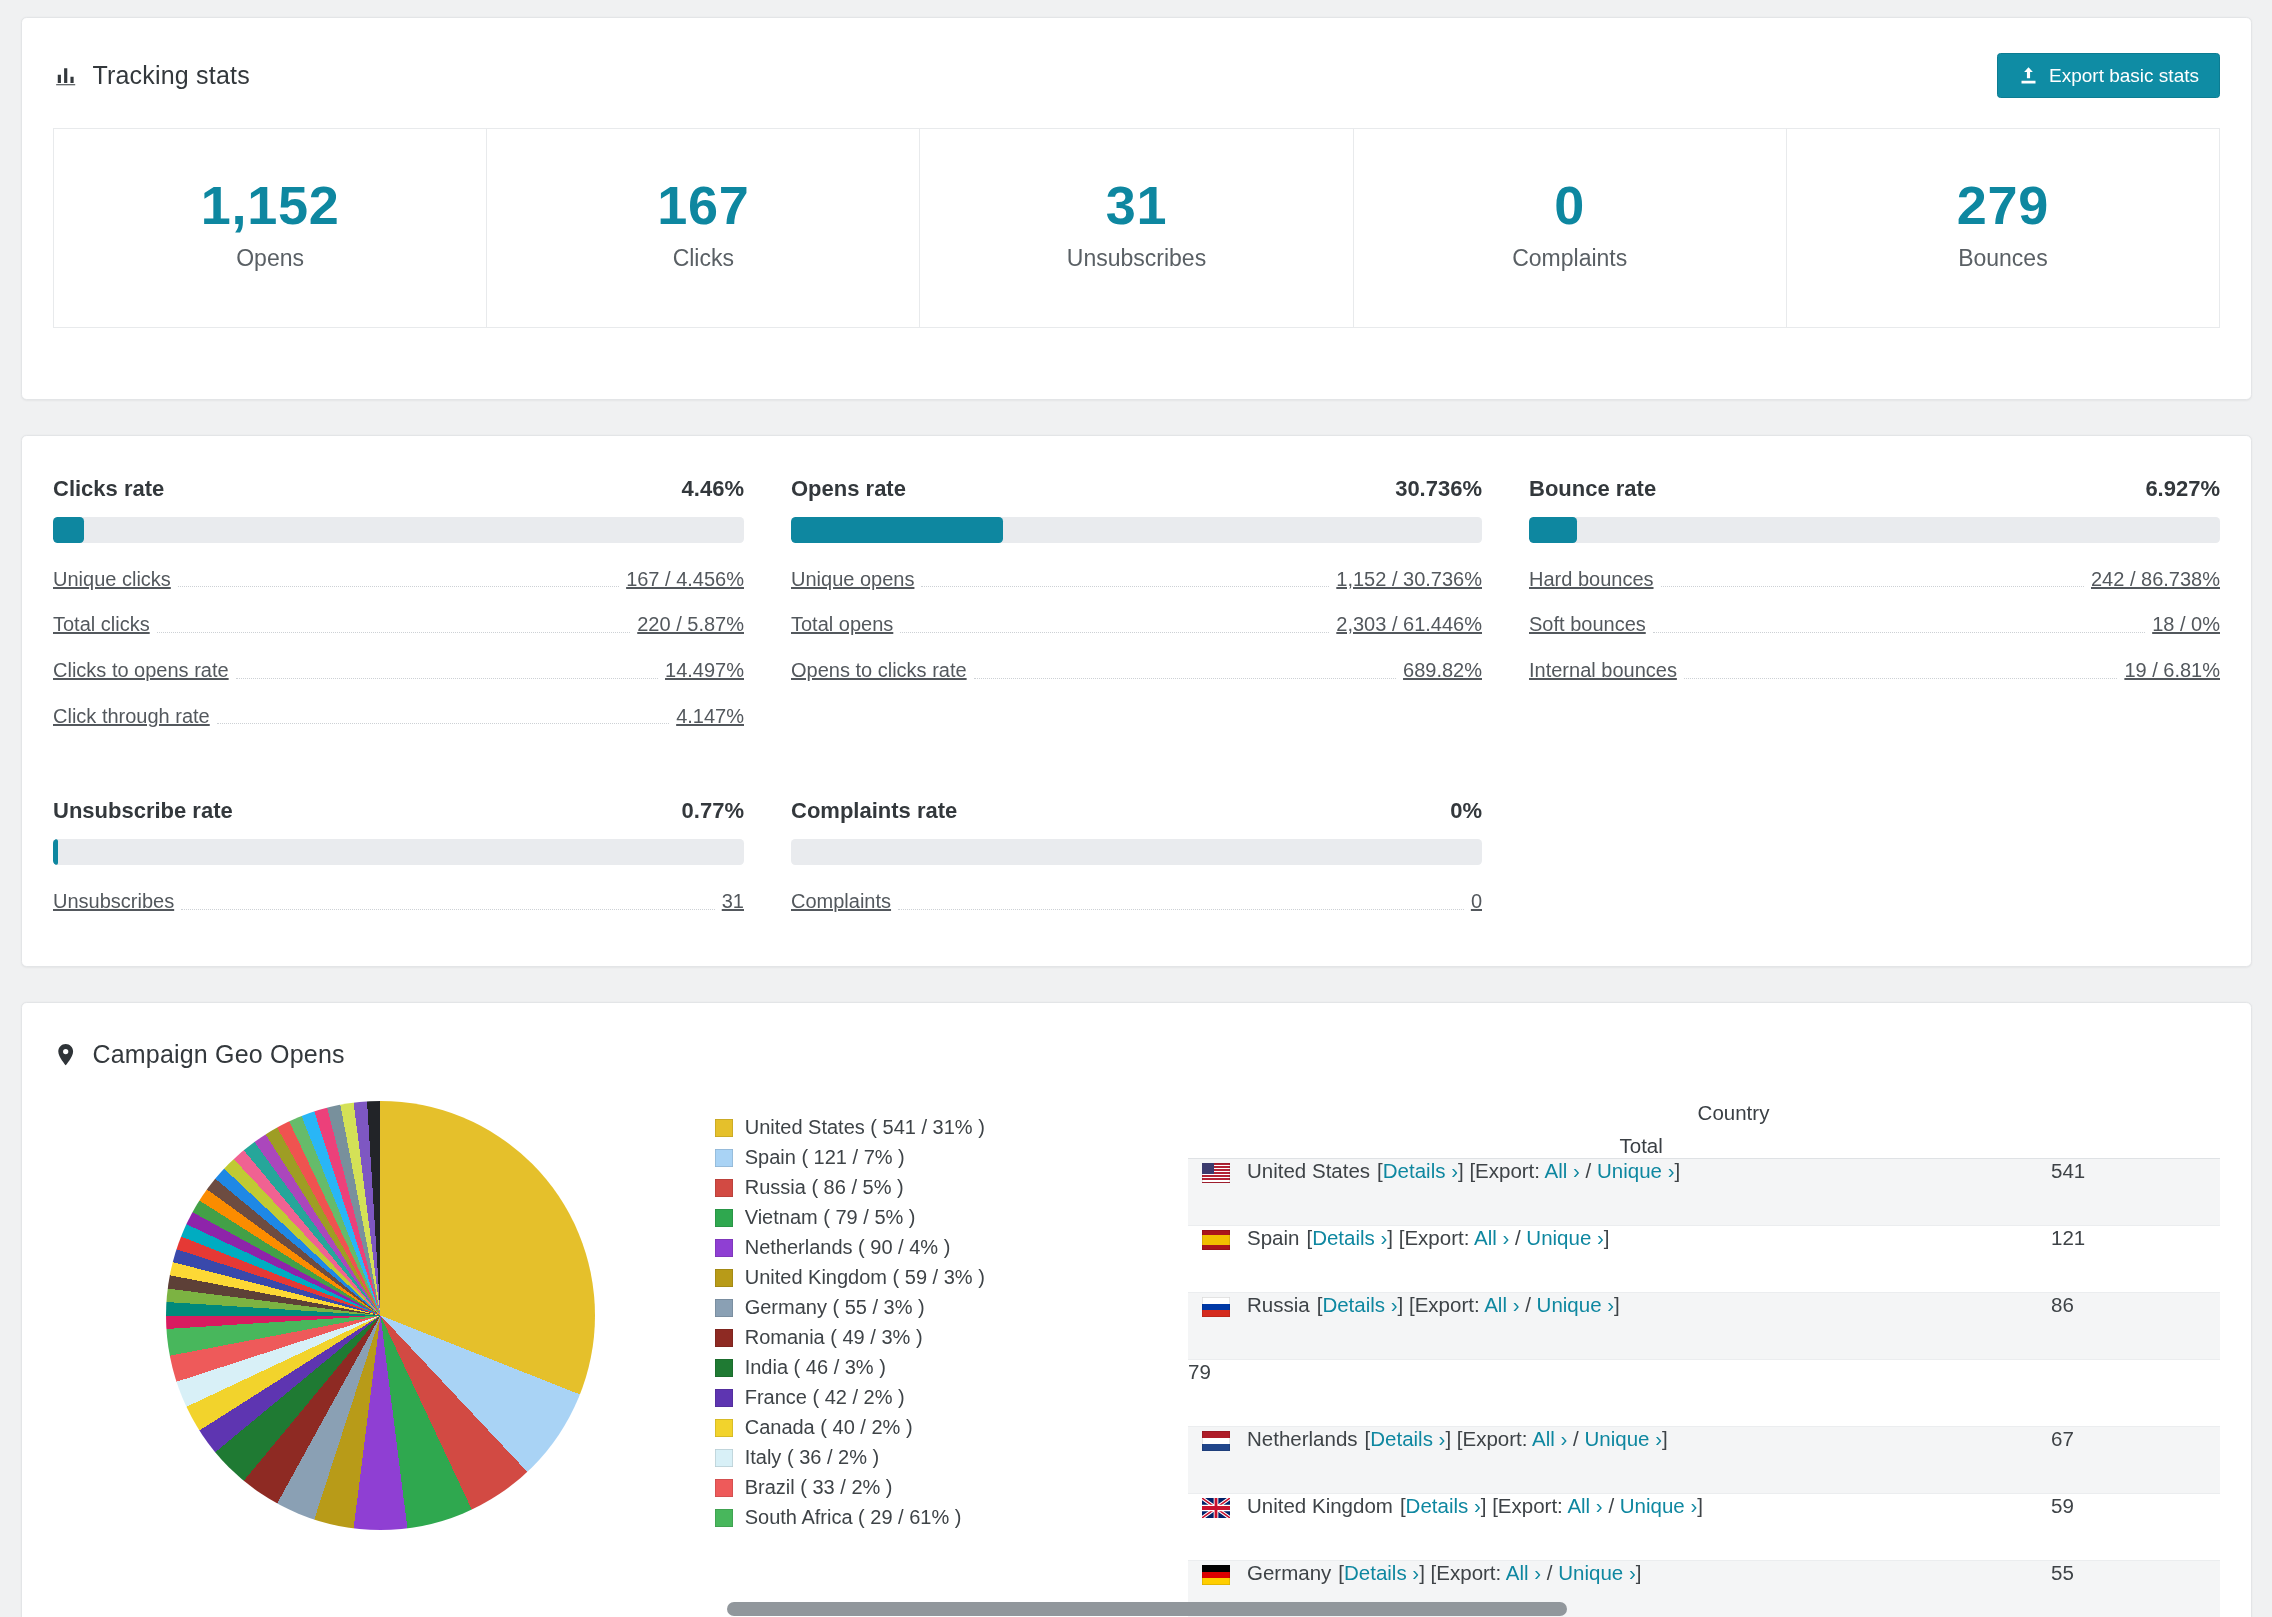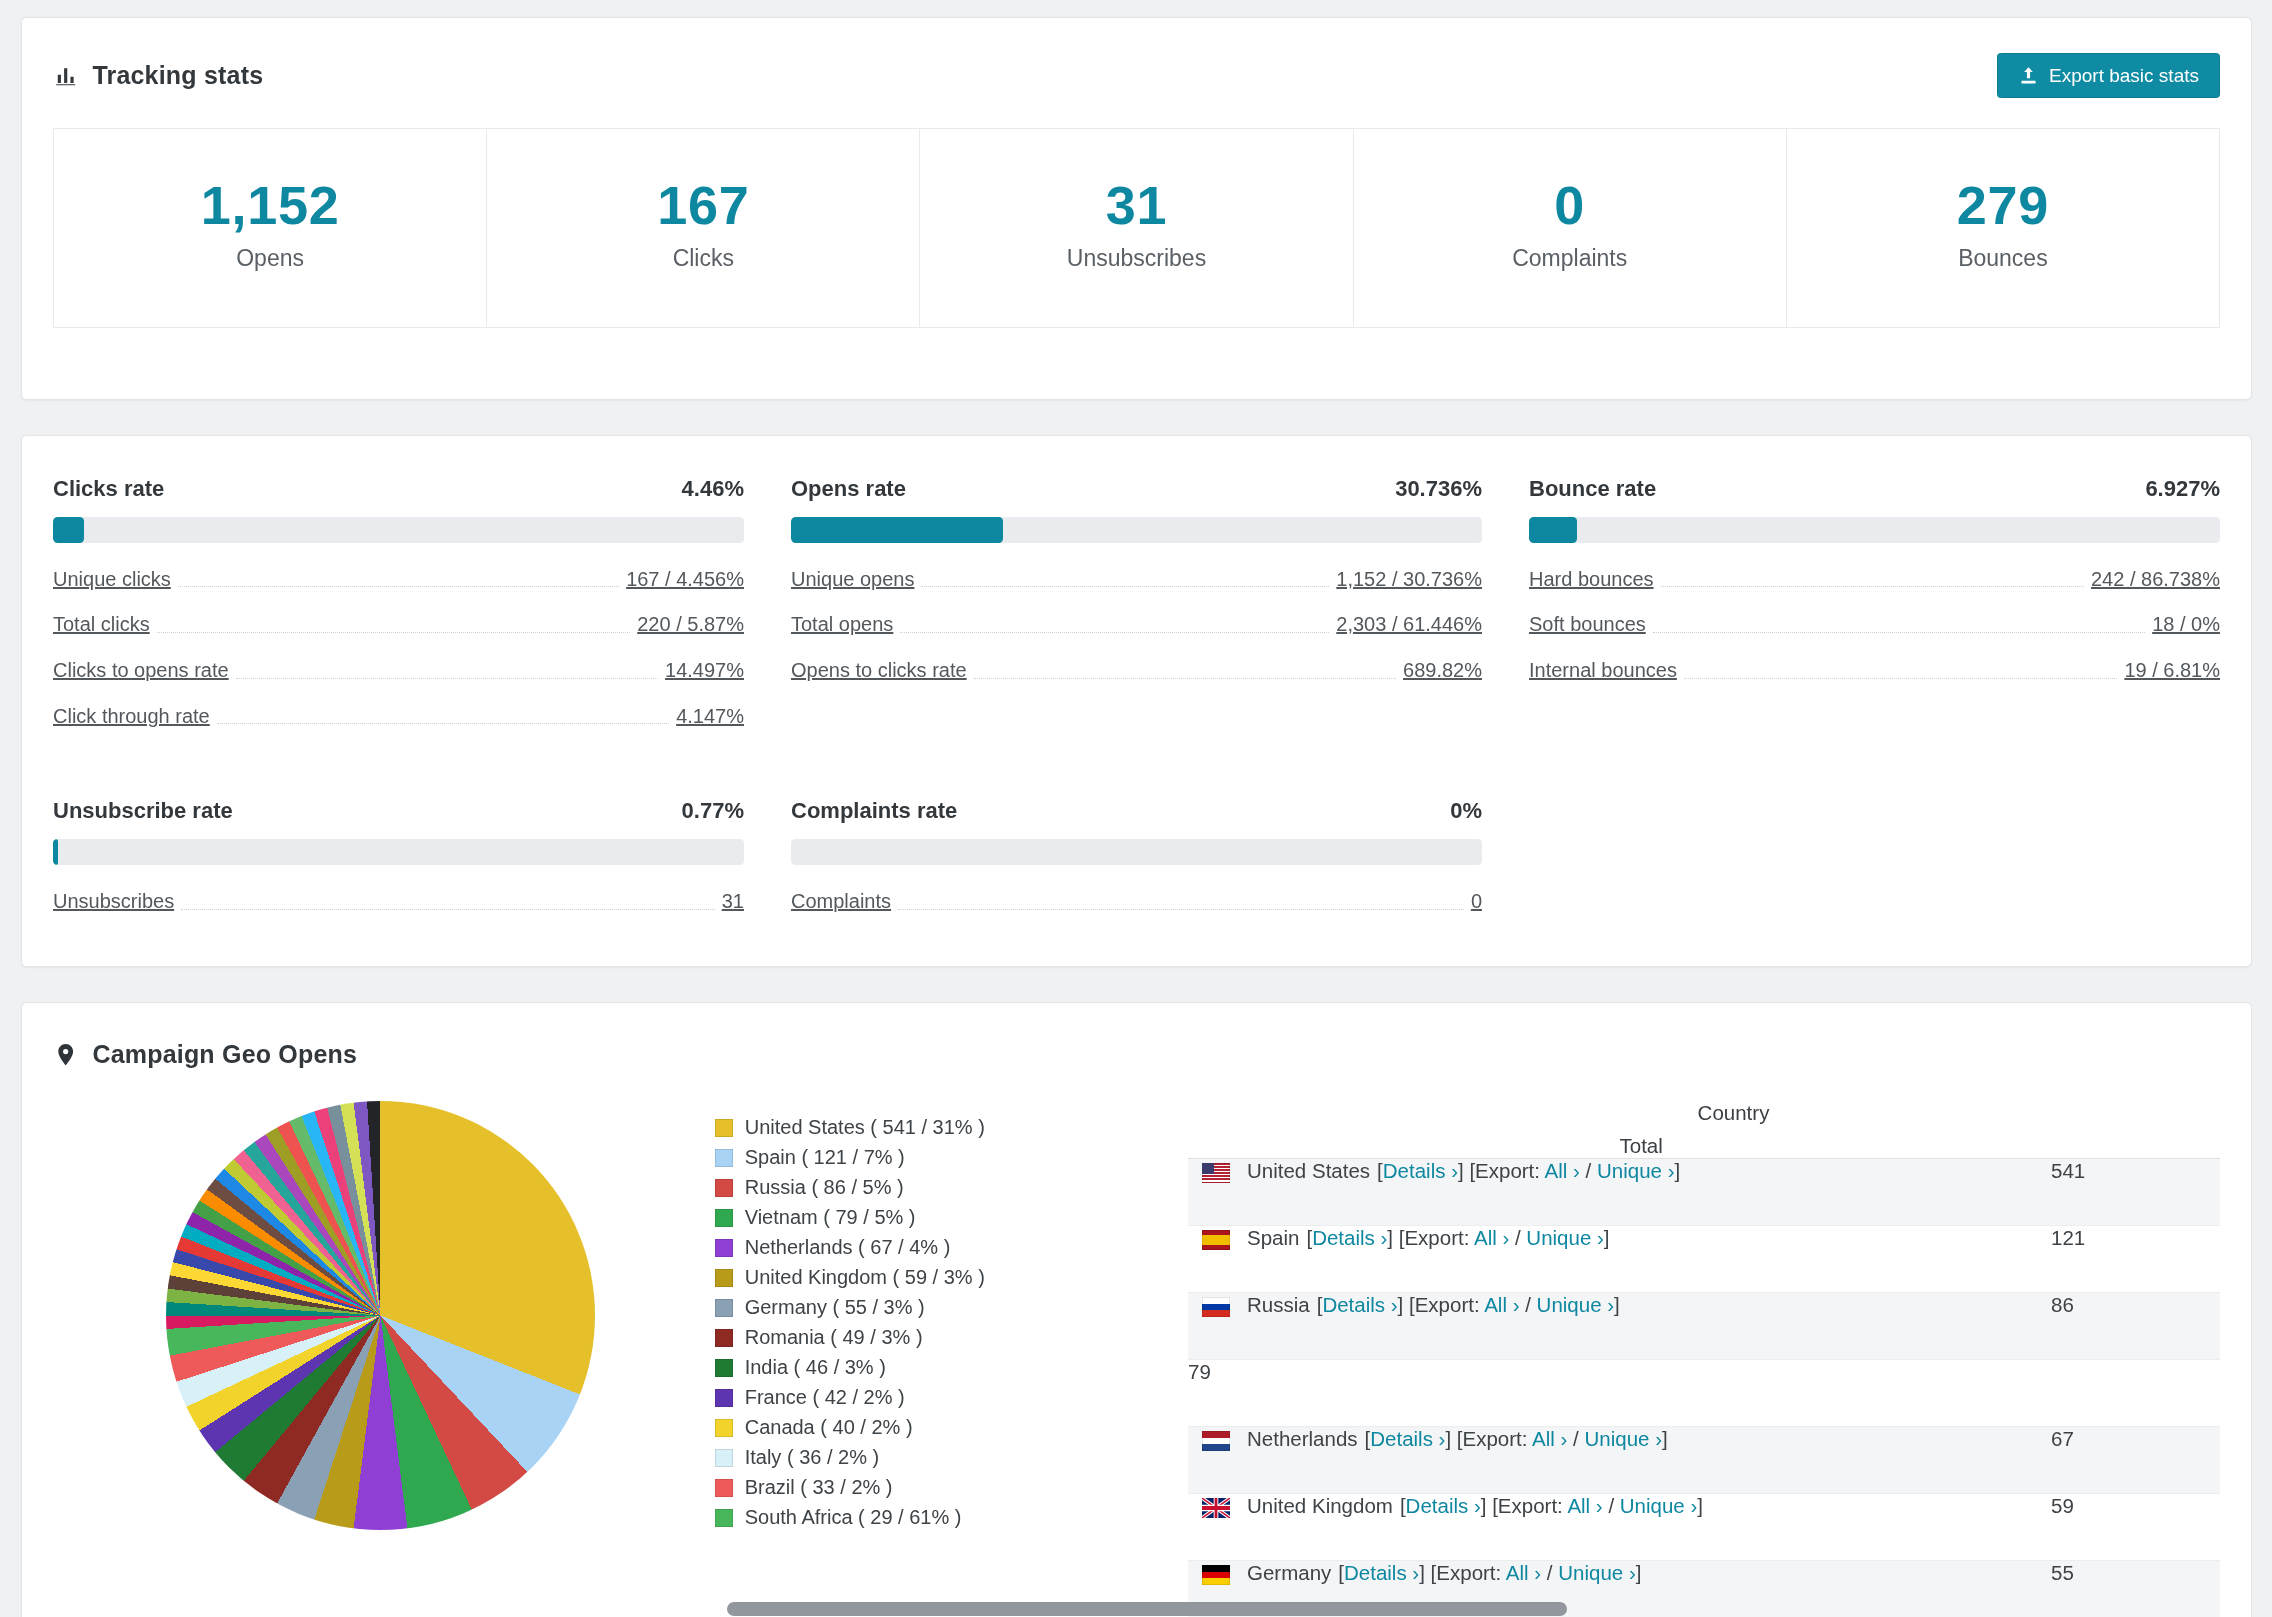--- a/index.html
+++ b/index.html
@@ -15,21 +15,21 @@
     border: 0.7px solid #e3e5e7;
     border-radius: 5.6px;
     box-shadow: 0 0.7px 2.1px rgba(0,0,0,.05);
   }
   .card + .card { margin-top: 35px; }
 
   
   .card-head { display: flex; align-items: center; gap: 14px; }
   .head-icon { display: inline-flex; width: 25.4px; height: 25.4px; flex: none; }
   .head-icon svg { width: 100%; height: 100%; display: block; }
-  .card-title { font-size: 25px; font-weight: 700; color: #33383c; letter-spacing: 0.2px; }
+  .card-title { font-size: 25px; font-weight: 400; color: #33383c; letter-spacing: 0.2px; }
   .spacer { flex: 1; }
 
   
   #card-tracking { padding: 35px 31px 71px; }
   .export-btn {
     background: #0f8ca4; color: #fff; font-size: 19px; font-family: inherit;
     height: 45px; padding: 0 20px; display: flex; align-items: center; gap: 10px;
     border: 0.7px solid #0c7c92; border-radius: 3.5px; cursor: pointer;
   }
   .btn-icon { display: inline-flex; width: 21px; height: 21px; }
@@ -279,21 +279,21 @@
         <div class="legend-item">
      <span class="legend-swatch" style="background:#d24a43"></span>
      <span>Russia ( 86 / 5% )</span>
    </div>
         <div class="legend-item">
      <span class="legend-swatch" style="background:#2fa84f"></span>
      <span>Vietnam ( 79 / 5% )</span>
    </div>
         <div class="legend-item">
      <span class="legend-swatch" style="background:#8f3fd3"></span>
-     <span>Netherlands ( 67 / 4% )</span>
+     <span>Netherlands ( 90 / 4% )</span>
    </div>
         <div class="legend-item">
      <span class="legend-swatch" style="background:#b89b18"></span>
      <span>United Kingdom ( 59 / 3% )</span>
    </div>
         <div class="legend-item">
      <span class="legend-swatch" style="background:#8aa0b4"></span>
      <span>Germany ( 55 / 3% )</span>
    </div>
         <div class="legend-item">

